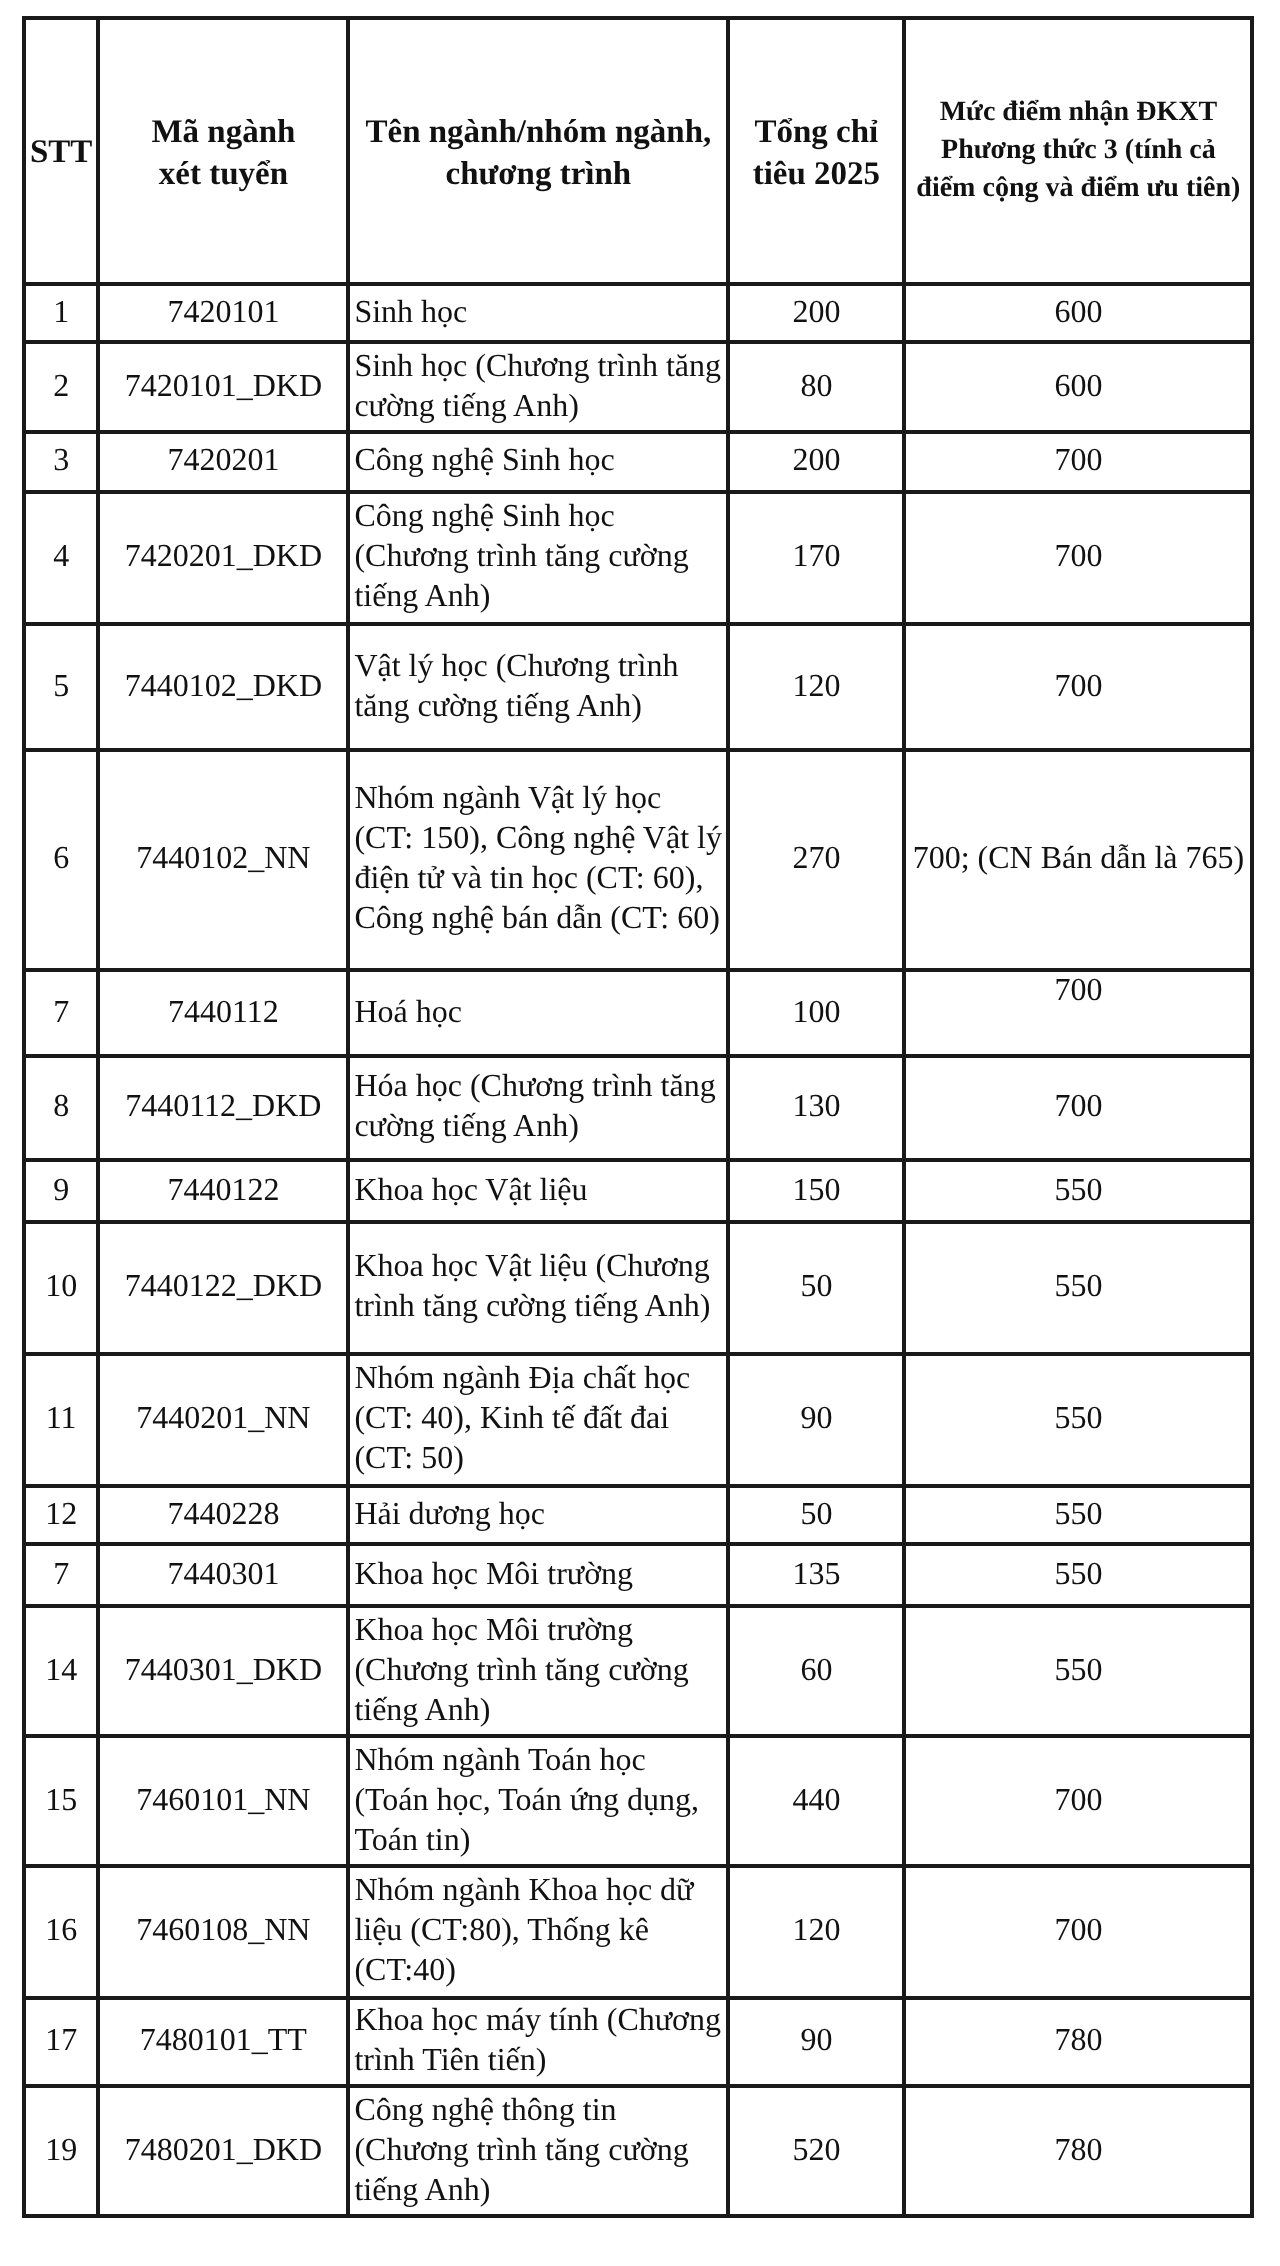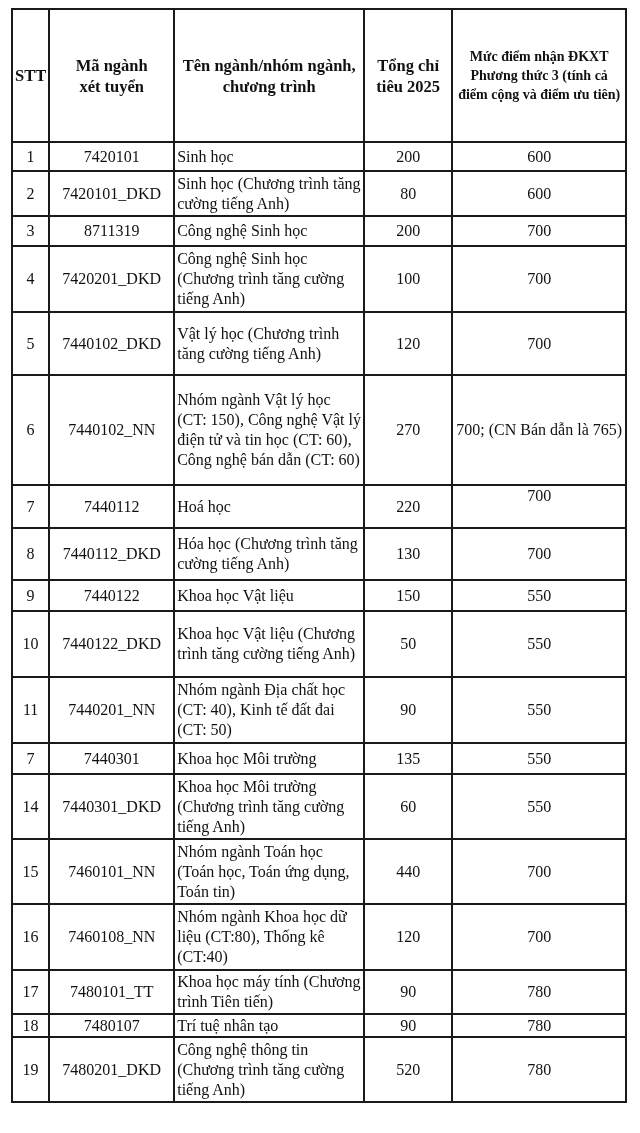--- a/index.html
+++ b/index.html
@@ -53,51 +53,51 @@
       </tr>
       <tr style="height: 45px;">
         <td class="c-stt">2</td>
         <td class="c-code">7420101_DKD</td>
         <td class="c-name">Sinh học (Chương trình tăng cường tiếng Anh)</td>
         <td class="c-quota">80</td>
         <td class="c-score">600</td>
       </tr>
       <tr style="height: 30px;">
         <td class="c-stt">3</td>
-        <td class="c-code">8711319</td>
+        <td class="c-code">7420201</td>
         <td class="c-name">Công nghệ Sinh học</td>
         <td class="c-quota">200</td>
         <td class="c-score">700</td>
       </tr>
       <tr style="height: 66px;">
         <td class="c-stt">4</td>
         <td class="c-code">7420201_DKD</td>
         <td class="c-name">Công nghệ Sinh học (Chương trình tăng cường tiếng Anh)</td>
-        <td class="c-quota">100</td>
+        <td class="c-quota">170</td>
         <td class="c-score">700</td>
       </tr>
       <tr style="height: 63px;">
         <td class="c-stt">5</td>
         <td class="c-code">7440102_DKD</td>
         <td class="c-name">Vật lý học (Chương trình tăng cường tiếng Anh)</td>
         <td class="c-quota">120</td>
         <td class="c-score">700</td>
       </tr>
       <tr style="height: 110px;">
         <td class="c-stt">6</td>
         <td class="c-code">7440102_NN</td>
         <td class="c-name">Nhóm ngành Vật lý học (CT: 150), Công nghệ Vật lý điện tử và tin học (CT: 60), Công nghệ bán dẫn (CT: 60)</td>
         <td class="c-quota">270</td>
         <td class="c-score">700; (CN Bán dẫn là 765)</td>
       </tr>
       <tr style="height: 43px;">
         <td class="c-stt">7</td>
         <td class="c-code">7440112</td>
         <td class="c-name">Hoá học</td>
-        <td class="c-quota">220</td>
+        <td class="c-quota">100</td>
         <td class="c-score top-align">700</td>
       </tr>
       <tr style="height: 52px;">
         <td class="c-stt">8</td>
         <td class="c-code">7440112_DKD</td>
         <td class="c-name">Hóa học (Chương trình tăng cường tiếng Anh)</td>
         <td class="c-quota">130</td>
         <td class="c-score">700</td>
       </tr>
       <tr style="height: 31px;">
@@ -112,20 +112,27 @@
         <td class="c-code">7440122_DKD</td>
         <td class="c-name">Khoa học Vật liệu (Chương trình tăng cường tiếng Anh)</td>
         <td class="c-quota">50</td>
         <td class="c-score">550</td>
       </tr>
       <tr style="height: 66px;">
         <td class="c-stt">11</td>
         <td class="c-code">7440201_NN</td>
         <td class="c-name">Nhóm ngành Địa chất học (CT: 40), Kinh tế đất đai (CT: 50)</td>
         <td class="c-quota">90</td>
+        <td class="c-score">550</td>
+      </tr>
+      <tr style="height: 29px;">
+        <td class="c-stt">12</td>
+        <td class="c-code">7440228</td>
+        <td class="c-name">Hải dương học</td>
+        <td class="c-quota">50</td>
         <td class="c-score">550</td>
       </tr>
       <tr style="height: 31px;">
         <td class="c-stt">7</td>
         <td class="c-code">7440301</td>
         <td class="c-name">Khoa học Môi trường</td>
         <td class="c-quota">135</td>
         <td class="c-score">550</td>
       </tr>
       <tr style="height: 65px;">
@@ -149,27 +156,20 @@
         <td class="c-quota">120</td>
         <td class="c-score">700</td>
       </tr>
       <tr style="height: 44px;">
         <td class="c-stt">17</td>
         <td class="c-code">7480101_TT</td>
         <td class="c-name">Khoa học máy tính (Chương trình Tiên tiến)</td>
         <td class="c-quota">90</td>
         <td class="c-score">780</td>
       </tr>
-      <tr style="height: 23px;">
-        <td class="c-stt">18</td>
-        <td class="c-code">7480107</td>
-        <td class="c-name">Trí tuệ nhân tạo</td>
-        <td class="c-quota">90</td>
-        <td class="c-score">780</td>
-      </tr>
       <tr style="height: 65px;">
         <td class="c-stt">19</td>
         <td class="c-code">7480201_DKD</td>
         <td class="c-name">Công nghệ thông tin (Chương trình tăng cường tiếng Anh)</td>
         <td class="c-quota">520</td>
         <td class="c-score">780</td>
       </tr>
     </tbody>
 </table>
 

